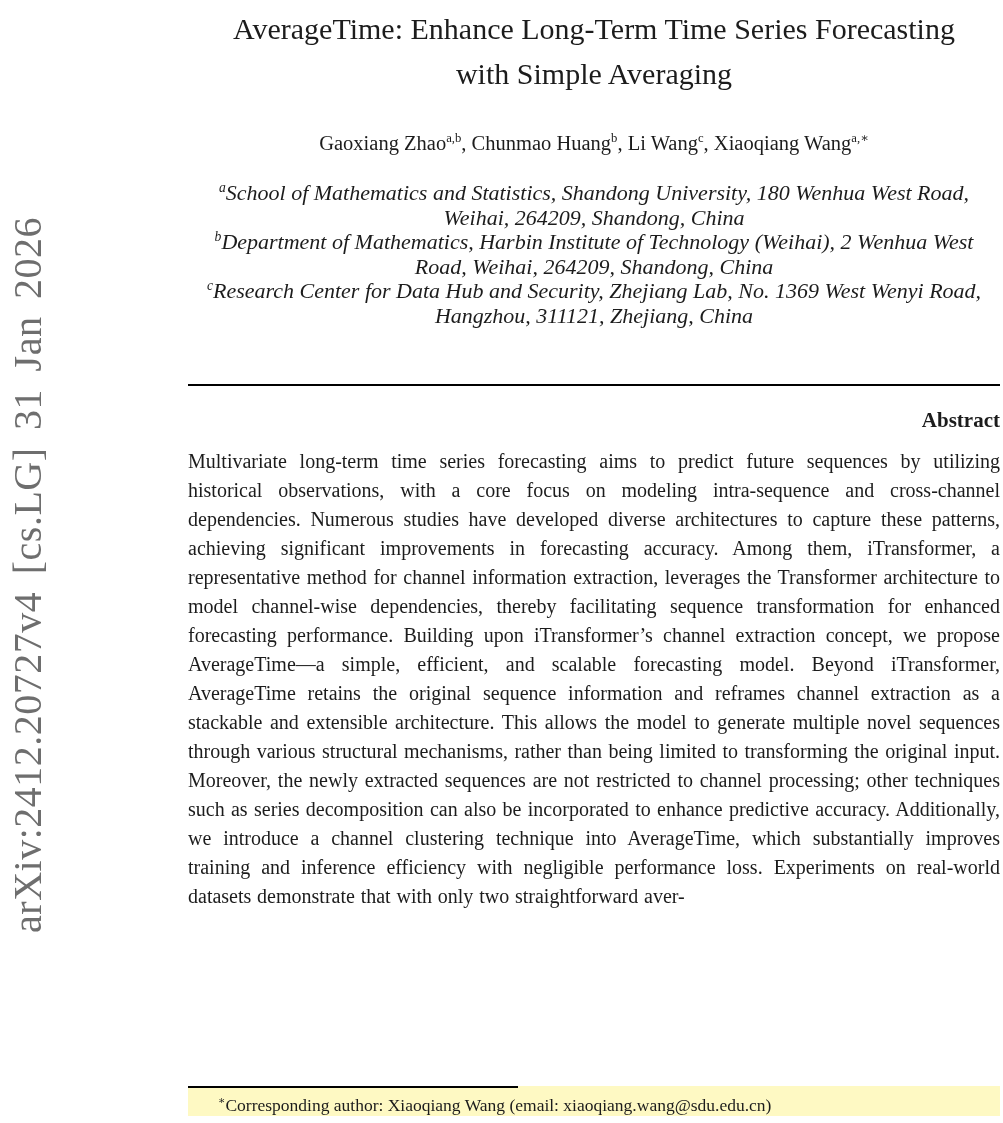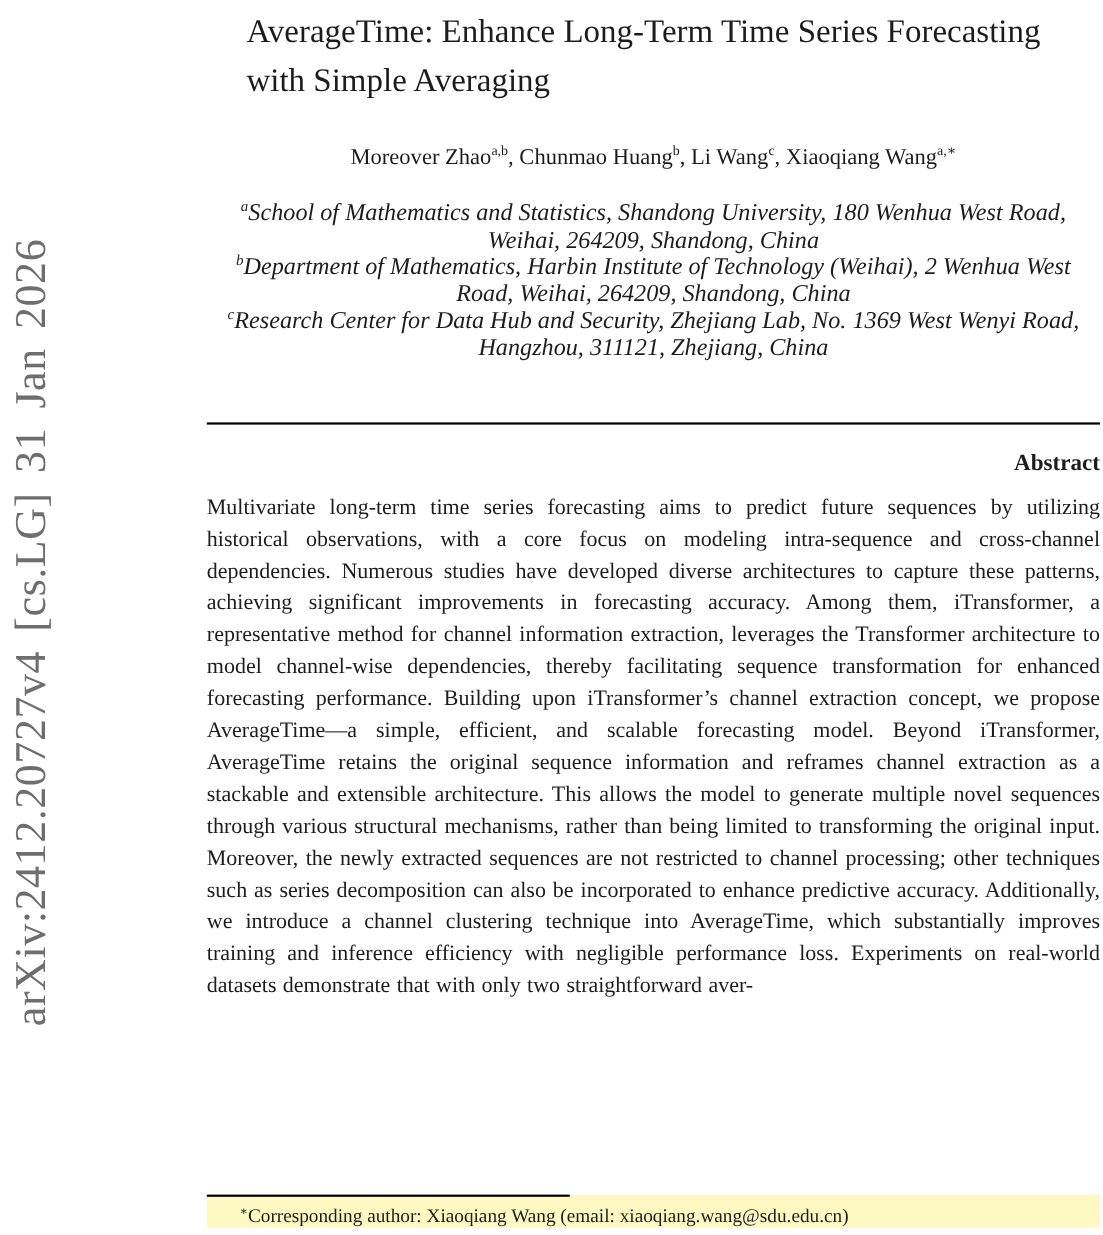--- a/index.html
+++ b/index.html
@@ -25,20 +25,21 @@
     color: #6e6e6e;
   }
   .content {
     position: absolute;
     left: 188px;
     top: 0;
     width: 812px;
   }
   .title {
     margin-top: 6px;
+    text-align: center;
     font-size: 30px;
     font-weight: normal;
     line-height: 45px;
     max-width: 740px;
     margin-left: auto;
     margin-right: auto;
   }
   .authors {
     margin-top: 36px;
     text-align: center;
@@ -103,21 +104,21 @@
 
 <div class="page">
 
   <div class="watermark" style="color: rgb(110, 110, 110);">arXiv:2412.20727v4 [cs.LG] 31 Jan 2026</div>
 
   <div class="content">
 
     <h1 class="title">AverageTime: Enhance Long-Term Time Series Forecasting with Simple Averaging</h1>
 
     <div class="authors">
-      <span><span>Moreover Zhao</span><sup>a,b</sup></span><span><span>, Chunmao Huang</span><sup>b</sup></span><span><span>, Li Wang</span><sup>c</sup></span><span><span>, Xiaoqiang Wang</span><sup>a,∗</sup></span>
+      <span><span>Gaoxiang Zhao</span><sup>a,b</sup></span><span><span>, Chunmao Huang</span><sup>b</sup></span><span><span>, Li Wang</span><sup>c</sup></span><span><span>, Xiaoqiang Wang</span><sup>a,∗</sup></span>
     </div>
 
     <div class="affiliations">
       <div class="affil"><sup>a</sup><span>School of Mathematics and Statistics, Shandong University, 180 Wenhua West Road, Weihai, 264209, Shandong, China</span></div>
       <div class="affil"><sup>b</sup><span>Department of Mathematics, Harbin Institute of Technology (Weihai), 2 Wenhua West Road, Weihai, 264209, Shandong, China</span></div>
       <div class="affil"><sup>c</sup><span>Research Center for Data Hub and Security, Zhejiang Lab, No. 1369 West Wenyi Road, Hangzhou, 311121, Zhejiang, China</span></div>
     </div>
 
     <hr class="rule">
 

